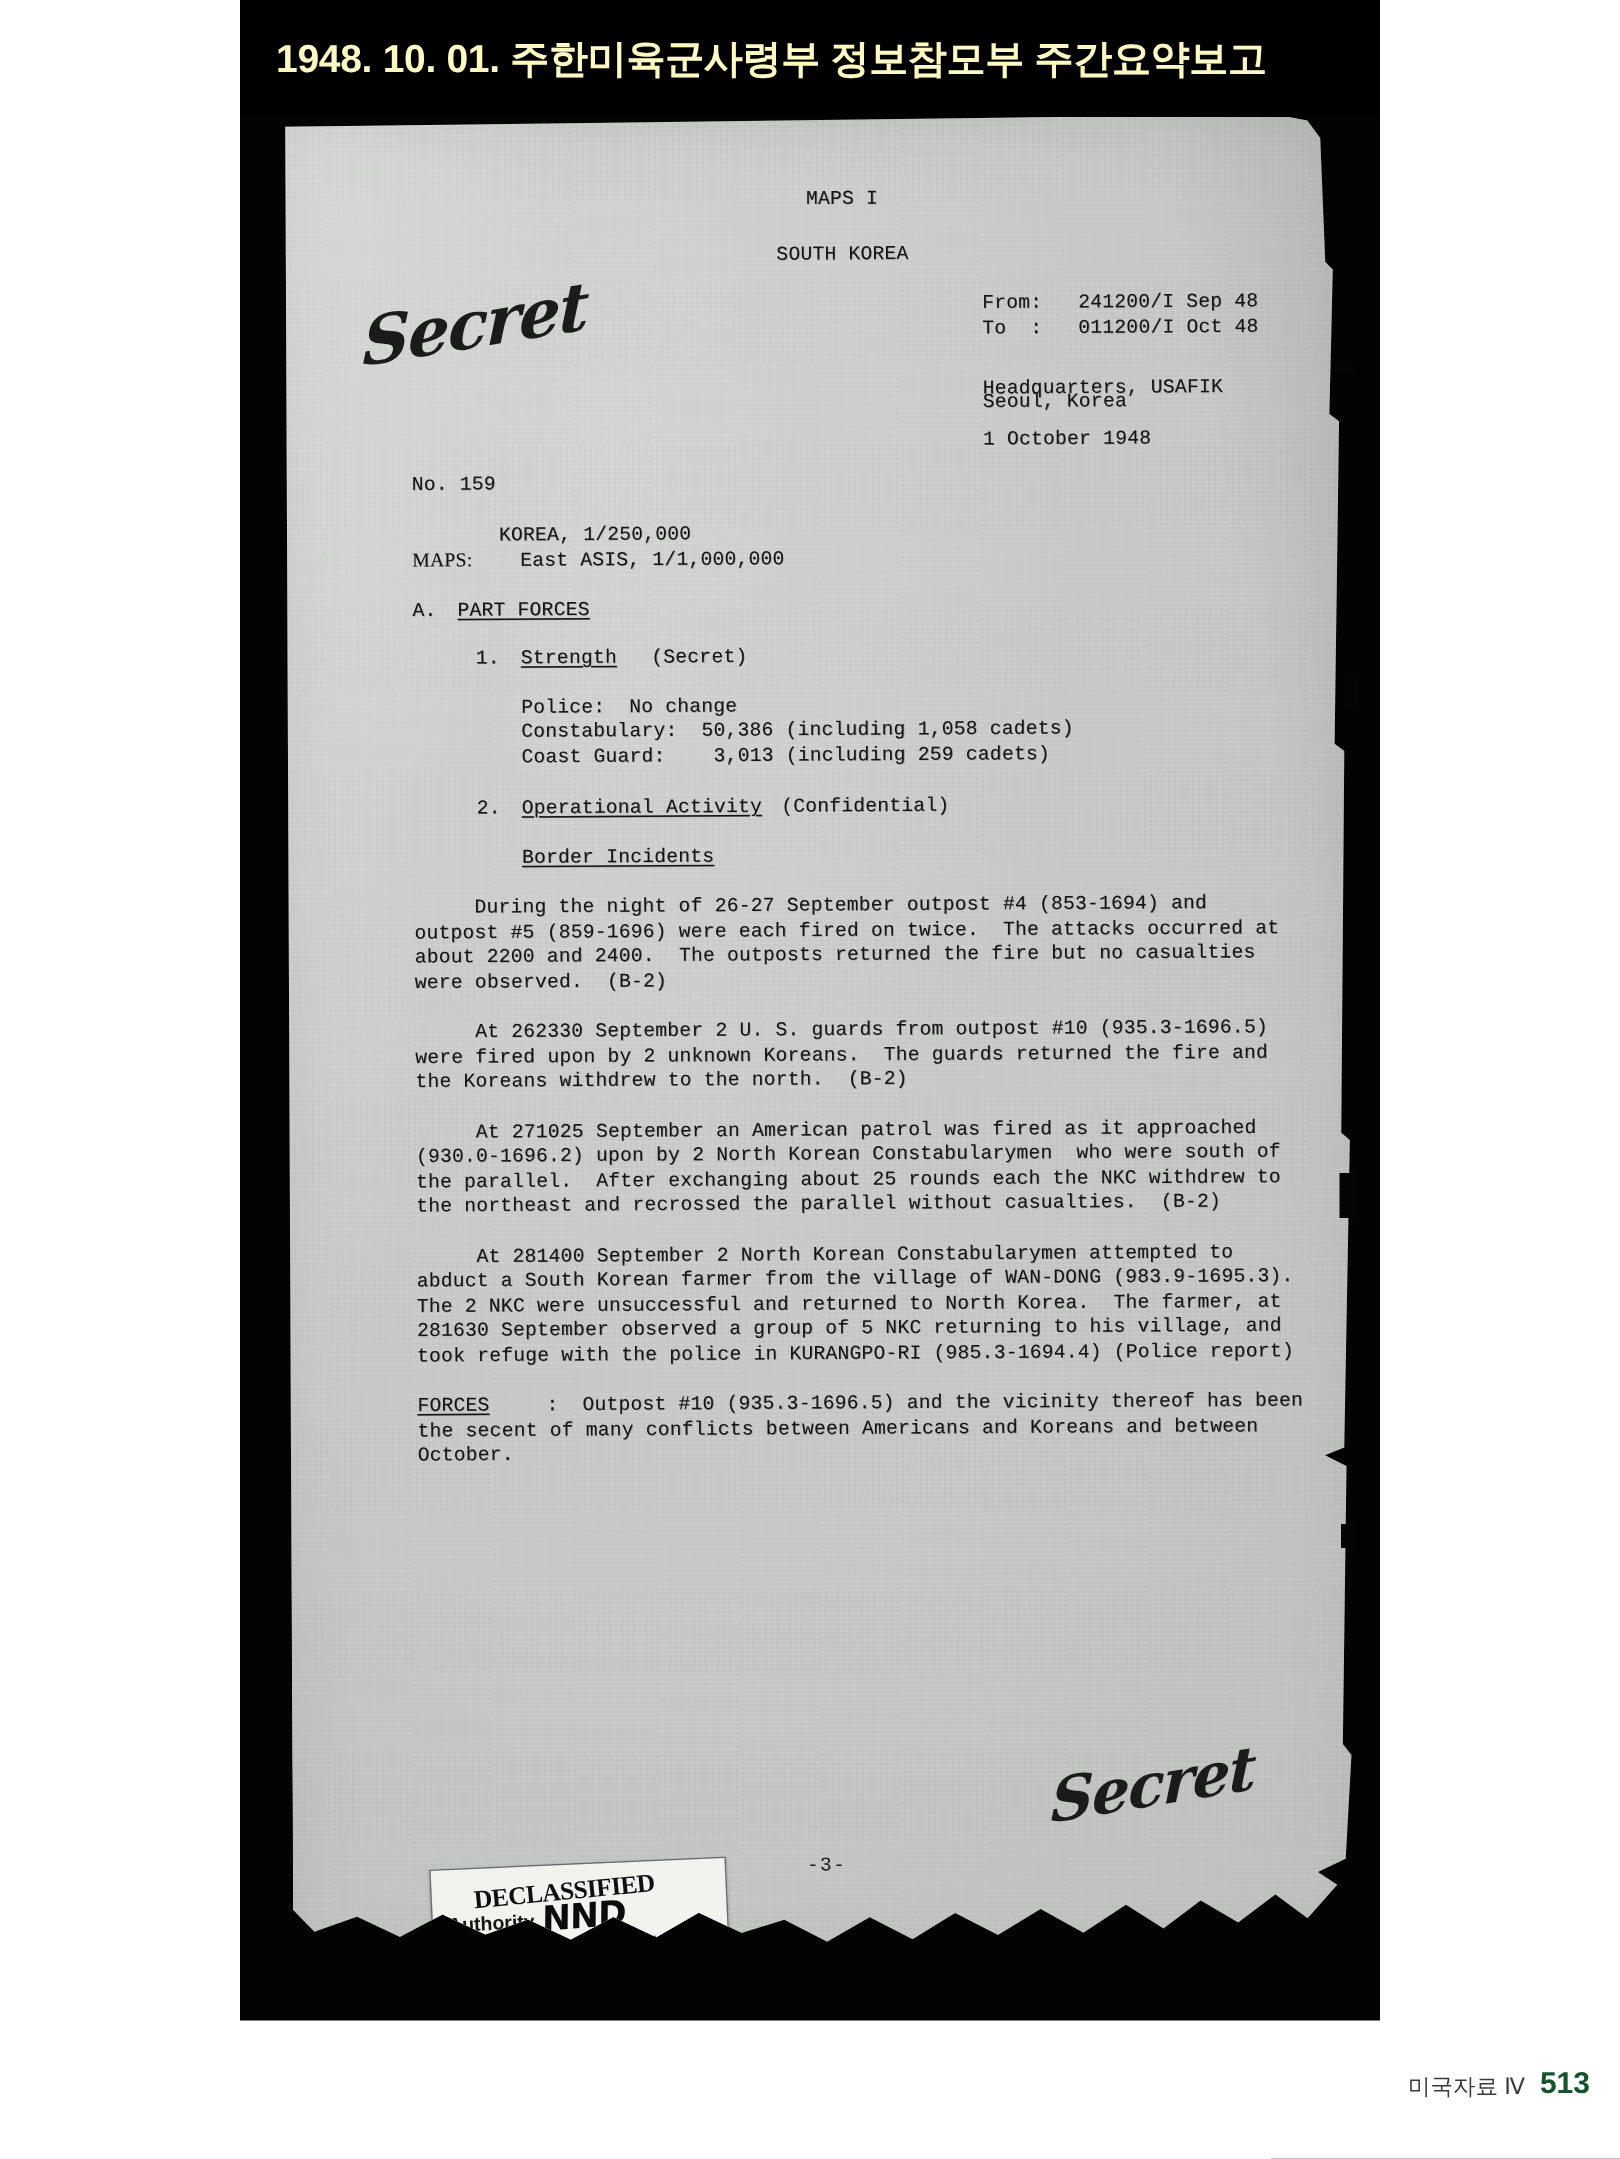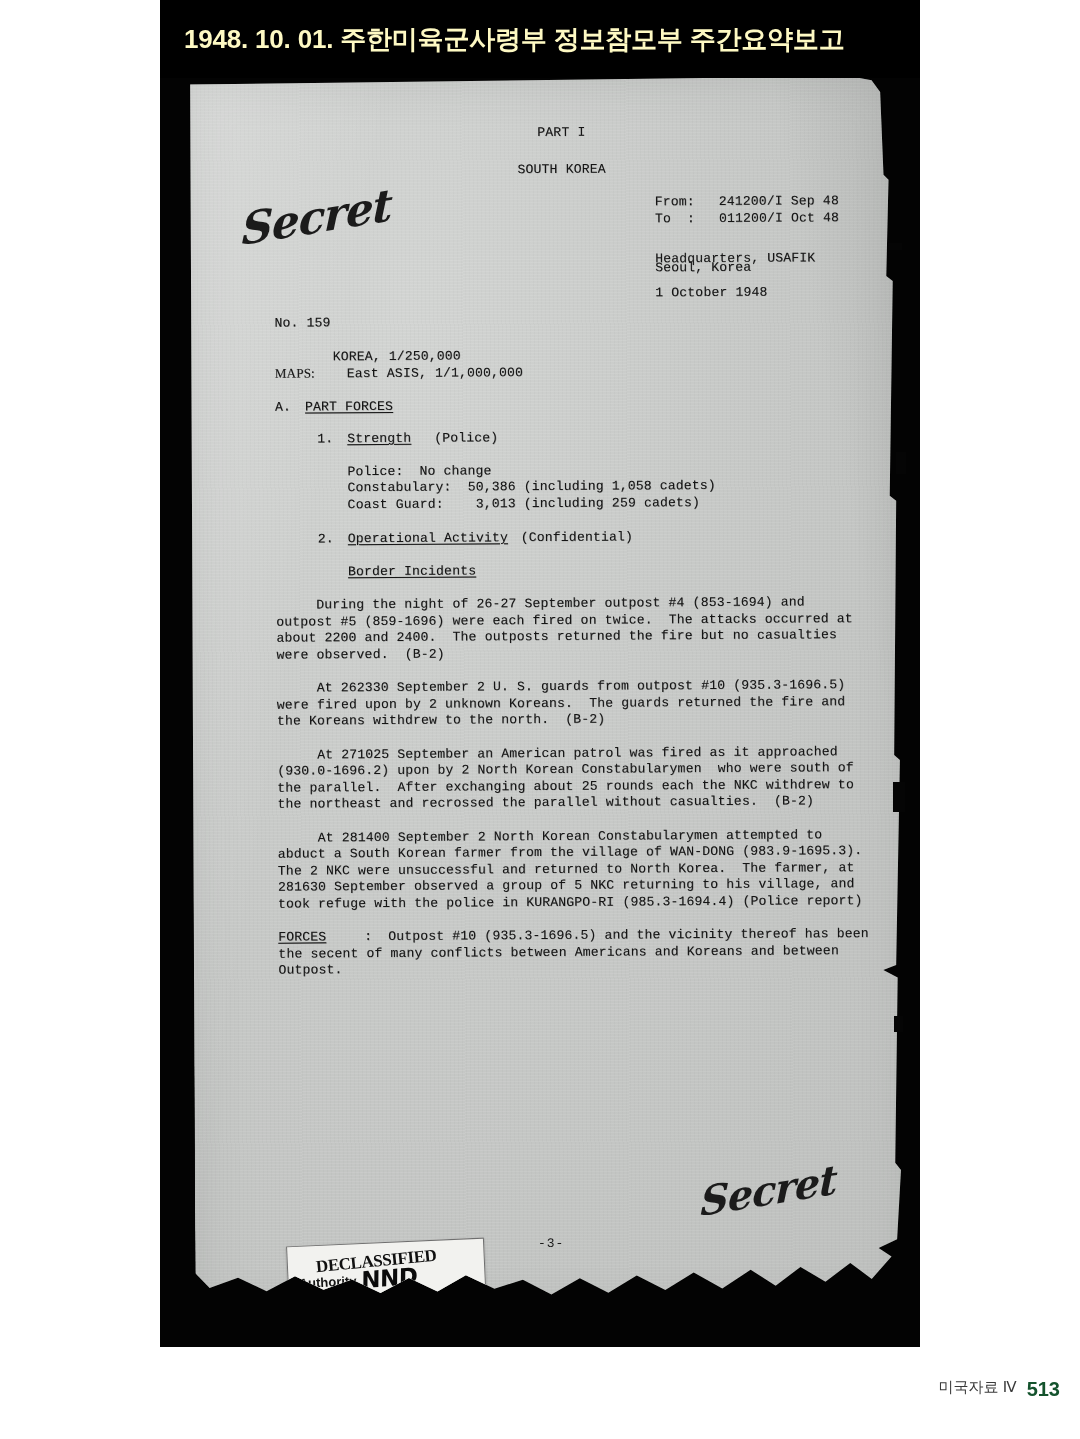--- a/index.html
+++ b/index.html
@@ -206,21 +206,21 @@
     background: #050505;
     z-index: 4;
   }
 
   
   #book-footer {
     position: absolute;
     right: 20px;
     top: 1378px;
     display: flex;
-    align-items: flex-start;
+    align-items: flex-end;
     gap: 10px;
     color: #3a3a3a;
   }
   #book-footer .src-label {
     font-size: 15px;
     font-family: "Liberation Sans", sans-serif;
   }
   #book-footer .folio-num {
     font-size: 20px;
     font-weight: 700;
@@ -232,21 +232,21 @@
 <body>
 
 <div id="scan-frame">
 
   <div id="page-sheet">
 
     <div id="secret-top" class="secret-hand">Secret</div>
 
     <div class="doc">
 
-      <div class="ln" style="left:349px; top:47px;">PART I</div>
+      <div class="ln" style="left:349px; top:47px;">MAPS I</div>
 
       <div class="ln" style="left:329px; top:84px;">SOUTH KOREA</div>
 
       <div class="ln" style="left:466px; top:117px;">From:</div>
       <div class="ln" style="left:530px; top:117px;">241200/I Sep 48</div>
       <div class="ln" style="left:466px; top:134px;">To  :</div>
       <div class="ln" style="left:530px; top:134px;">011200/I Oct 48</div>
 
       <div class="ln" style="left:466px; top:174px;">Headquarters, USAFIK</div>
       <div class="ln" style="left:466px; top:183px;">Seoul, Korea</div>
@@ -256,21 +256,21 @@
 
       <div class="ln" style="left:85px; top:286px;font-family:Liberation Serif, serif;">MAPS:</div>
       <div class="ln" style="left:143px; top:270px;">KOREA, 1/250,000</div>
       <div class="ln" style="left:157px; top:287px;">East ASIS, 1/1,000,000</div>
 
       <div class="ln" style="left:85px; top:320px;">A.</div>
       <div class="ln u" style="left:115px; top:320px;">PART FORCES</div>
 
       <div class="ln" style="left:127px; top:352px;">1.</div>
       <div class="ln u" style="left:157px; top:352px;">Strength</div>
-      <div class="ln" style="left:244px; top:352px;">(Police)</div>
+      <div class="ln" style="left:244px; top:352px;">(Secret)</div>
 
       <div class="ln" style="left:157px; top:385px;">Police:  No change</div>
       <div class="ln" style="left:157px; top:401px;">Constabulary:  50,386 (including 1,058 cadets)</div>
       <div class="ln" style="left:157px; top:418px;">Coast Guard:    3,013 (including 259 cadets)</div>
 
       <div class="ln" style="left:127px; top:452px;">2.</div>
       <div class="ln u" style="left:157px; top:452px;">Operational Activity</div>
       <div class="ln" style="left:330px; top:452px;">(Confidential)</div>
 
       <div class="ln u" style="left:157px; top:485px;">Border Incidents</div>
@@ -291,21 +291,21 @@
 
       <div class="ln" style="left:85px; top:751px;">     At 281400 September 2 North Korean Constabularymen attempted to</div>
       <div class="ln" style="left:85px; top:767px;">abduct a South Korean farmer from the village of WAN-DONG (983.9-1695.3).</div>
       <div class="ln" style="left:85px; top:784px;">The 2 NKC were unsuccessful and returned to North Korea.  The farmer, at</div>
       <div class="ln" style="left:85px; top:800px;">281630 September observed a group of 5 NKC returning to his village, and</div>
       <div class="ln" style="left:85px; top:817px;">took refuge with the police in KURANGPO-RI (985.3-1694.4) (Police report)</div>
 
       <div class="ln u" style="left:85px; top:850px;">FORCES</div>
       <div class="ln" style="left:171px; top:850px;">:  Outpost #10 (935.3-1696.5) and the vicinity thereof has been</div>
       <div class="ln" style="left:85px; top:867px;">the secent of many conflicts between Americans and Koreans and between</div>
-      <div class="ln" style="left:85px; top:883px;">Outpost.</div>
+      <div class="ln" style="left:85px; top:883px;">October.</div>
 
     </div>
 
     <div id="secret-bottom" class="secret-hand">Secret</div>
 
     <div id="page-folio">-3-</div>
 
     <div id="declassified-stamp">
       <span class="stamp-line1">DECLASSIFIED</span>
       <span class="stamp-line2">Authority</span>

